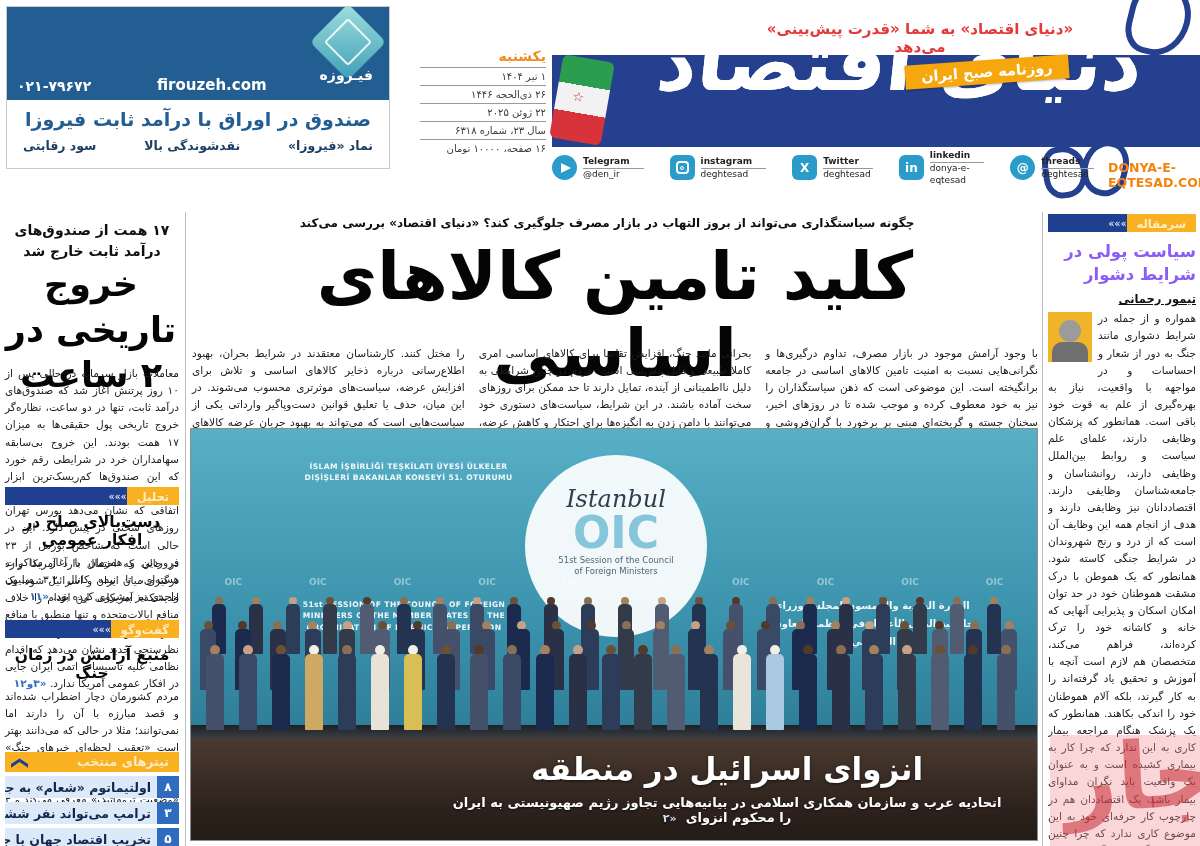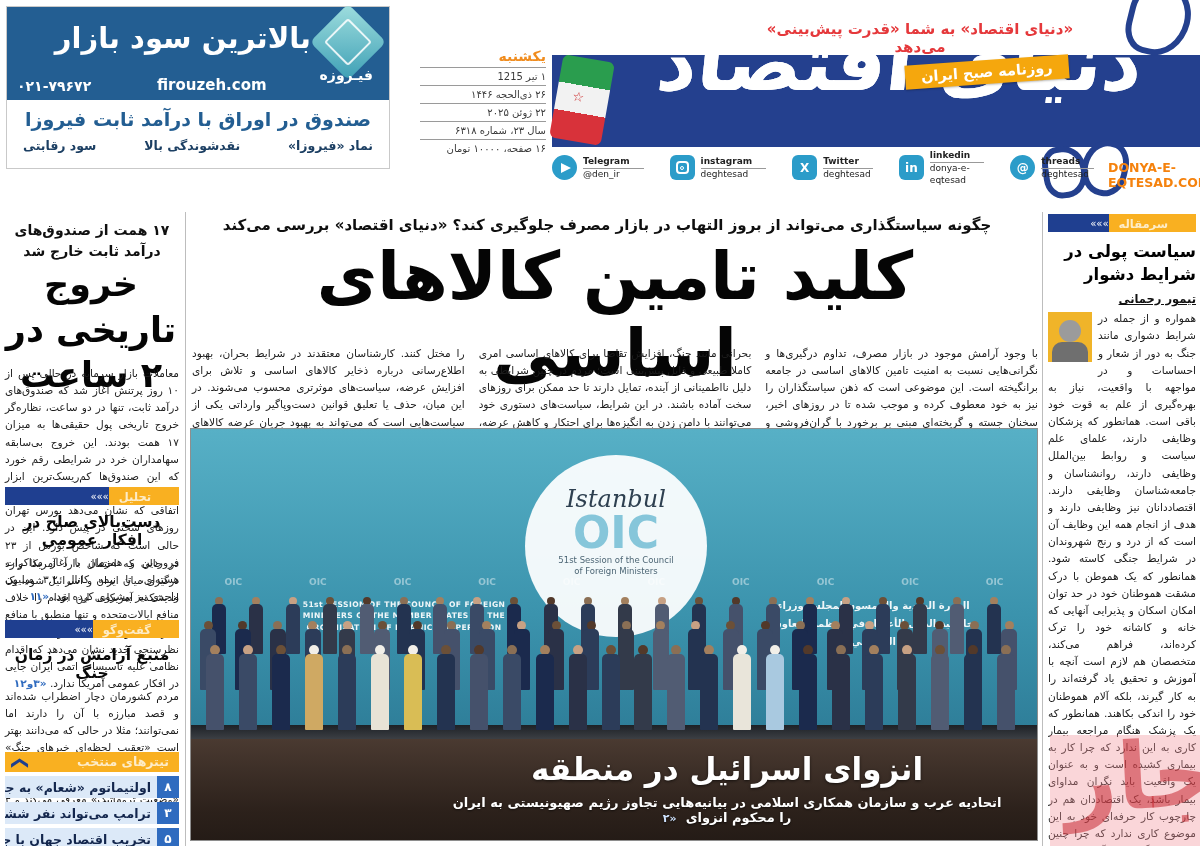--- a/index.html
+++ b/index.html
@@ -60,21 +60,21 @@
               border-color:transparent transparent transparent #fff; margin-left:2px; }
   .ig-glyph { width:13px; height:13px; border:2px solid #fff; border-radius:4px; position:relative; }
   .ig-glyph:after { content:""; position:absolute; inset:2.5px; border:1.5px solid #fff; border-radius:50%; }
   .soc-txt { font-size:9px; color:#222; line-height:1.25; }
   .soc-txt .n { font-weight:bold; border-bottom:1px solid #999; padding-bottom:1px; padding-right:14px; }
 
   
   .vline { top:212px; width:1px; height:634px; background:#bdbdbd; }
 
   
-  .kicker { left:192px; top:216px; width:830px; text-align:center; font-size:15px;
+  .kicker { left:192px; top:216px; width:830px; text-align:center; font-size:12px;
             font-weight:bold; color:#0f0f0f; }
   .headline { left:192px; top:238px; width:846px; text-align:center; font-size:66px;
               font-weight:bold; color:#050505; letter-spacing:-1px; }
   .leadcols { left:192px; top:345px; width:846px; display:flex; gap:14px; }
   .leadcols .lc { flex:1; }
 
   
   .photo { left:190px; top:428px; width:848px; height:413px; border:1px solid #8e8e8e;
            background:linear-gradient(180deg,#57b0c6 0,#3b93ad 45%,#2f7f9a 72%);
            overflow:hidden; direction:ltr; }
@@ -104,37 +104,37 @@
   .fig .tr { border-radius:5px 5px 1px 1px; margin:-1px auto 0 auto; }
 
   
   .a1-kicker { left:6px; top:220px; width:172px; text-align:center; font-size:14px;
                font-weight:bold; color:#101010; line-height:1.5; }
   .a1-head { left:2px; top:262px; width:178px; text-align:center; font-size:35px;
              font-weight:bold; color:#050505; line-height:1.3; }
   .a1-body { left:5px; top:365px; width:174px; }
   .lbl-row { height:18px; display:flex; align-items:stretch; gap:0; }
   .lbl { background:#f9b021; color:#fdecc8; font-weight:bold; font-size:11.5px;
-         padding:1px 28px 0 10px; display:flex; align-items:center; }
+         padding:1px 10px 0 10px; display:flex; align-items:center; }
   .lbl-bar { flex:1; background:#1f3f90; color:#fff; display:flex; align-items:center;
              justify-content:flex-end; font-size:10px; padding-left:4px; direction:ltr; }
   .art-head { text-align:center; font-weight:bold; font-size:15.5px; color:#0a0a0a; }
   .hl-bar { position:relative; height:20px; background:#f9b021; color:#fdecc8;
             font-weight:bold; font-size:12.5px; line-height:20px; padding-right:10px; }
   .hl-chev { position:absolute; left:6px; top:1px; color:#1f3f90; font-weight:bold;
              font-size:17px; transform:rotate(-90deg); }
   .hl-item { display:flex; align-items:center; gap:6px; background:#dce9f8;
              height:22px; margin-top:4px; }
   .hl-num { width:22px; height:22px; background:#2f6bbf; color:#fff; font-weight:bold;
             font-size:12px; display:flex; align-items:center; justify-content:center; flex:0 0 auto; }
   .hl-txt { font-size:12.5px; font-weight:bold; color:#13264d; white-space:nowrap; overflow:hidden; }
 
   
   .ed { left:1048px; top:214px; width:148px; }
-  .ed-title { text-align:right; font-size:16.5px; font-weight:bold; color:#000000;
+  .ed-title { text-align:right; font-size:16.5px; font-weight:bold; color:#8b5cf6;
               margin-top:8px; line-height:1.4; }
   .ed-author { font-size:11.5px; font-weight:bold; color:#111; margin:6px 0 4px 0;text-decoration:underline; }
   .ed-body { position:relative; }
   .portrait { float:left; width:44px; height:50px; background:#f0b429; margin:2px 6px 2px 0;
               position:relative; overflow:hidden; }
   .portrait .ph { position:absolute; left:11px; top:8px; width:22px; height:22px;
                   border-radius:50%; background:#9b9b9b; }
   .portrait .pb { position:absolute; left:4px; top:30px; width:36px; height:22px;
                   border-radius:10px 10px 0 0; background:#6f6f6f; }
   .stamp { position:absolute; left:1050px; top:735px; width:150px; height:111px;
@@ -142,37 +142,36 @@
   .stamp span { position:absolute; right:-18px; top:-12px; color:rgba(198,40,50,.55);
                 font-size:92px; font-weight:bold; transform:rotate(-3deg); }
 </style>
 </head>
 <body>
 
 <div class="abs ad">
   <div class="ad-top">
     <div class="ad-logo"></div>
     <div class="ad-brand">فیـروزه</div>
-    <div class="ad-title">بالاترین سود بازار</div>
     <div class="ad-phone ltr">۰۲۱-۷۹۶۷۲</div>
     <div class="ad-site ltr">firouzeh.com</div>
   </div>
   <div class="ad-bottom">
     <div class="ad-sub">صندوق در اوراق با درآمد ثابت فیروزا</div>
     <div class="ad-feats">
       <span>نماد «فیروزا»</span>
       <span>نقدشوندگی بالا</span>
       <span>سود رقابتی</span>
     </div>
   </div>
 </div>
 
 <div class="abs datebox">
   <div class="wd">یکشنبه</div>
-  <div class="dl">۱ تیر 1215</div>
+  <div class="dl">۱ تیر ۱۴۰۴</div>
   <div class="dl">۲۶ ذی‌الحجه ۱۴۴۶</div>
   <div class="dl">۲۲ ژوئن ۲۰۲۵</div>
   <div class="dl">سال ۲۳، شماره ۶۳۱۸</div>
   <div class="dl">۱۶ صفحه، ۱۰۰۰۰ تومان</div>
 </div>
 
 <div class="abs banner"></div>
 <div class="abs flag"></div>
 <div class="abs slogan">«دنیای اقتصاد» به شما «قدرت پیش‌بینی» می‌دهد</div>
 <div class="abs badge">روزنامه صبح ایران</div>
@@ -229,20 +228,21 @@
 
 <div class="abs kicker">چگونه سیاستگذاری می‌تواند از بروز التهاب در بازار مصرف جلوگیری کند؟ «دنیای اقتصاد» بررسی می‌کند</div>
 <div class="abs headline">کلید تامین کالاهای اساسی</div>
 <div class="abs leadcols">
   <div class="lc jtext">با وجود آرامش موجود در بازار مصرف، تداوم درگیری‌ها و نگرانی‌هایی نسبت به امنیت تامین کالاهای اساسی در جامعه برانگیخته است. این موضوعی است که ذهن سیاستگذاران را نیز به خود معطوف کرده و موجب شده تا در روزهای اخیر، سخنان جسته و گریخته‌ای مبنی بر برخورد با گران‌فروشی و مقابله با احتکار به گوش برسد. در شرایط</div>
   <div class="lc jtext">بحرانی مانند جنگ، افزایش تقاضا برای کالاهای اساسی امری کاملا طبیعی و قابل پیش‌بینی است؛ مردم در چنین شرایطی به دلیل نااطمینانی از آینده، تمایل دارند تا حد ممکن برای روزهای سخت آماده باشند. در این شرایط، سیاست‌های دستوری خود می‌توانند با دامن زدن به انگیزه‌ها برای احتکار و کاهش عرضه، روند تامین کالاهای اساسی</div>
   <div class="lc jtext"><span>را مختل کنند. کارشناسان معتقدند در شرایط بحران، بهبود اطلاع‌رسانی درباره ذخایر کالاهای اساسی و تلاش برای افزایش عرضه، سیاست‌های موثرتری محسوب می‌شوند. در این میان، حذف یا تعلیق قوانین دست‌وپاگیر وارداتی یکی از سیاست‌هایی است که می‌تواند به بهبود جریان عرضه کالاهای اساسی کمک کند.</span> <span class="ref">«۵و۶</span></div>
 </div>
 
 <div class="abs photo">
+  <div class="bd-txt" style="left:100px; top:32px; width:235px;">İSLAM İŞBİRLİĞİ TEŞKİLATI ÜYESİ ÜLKELER DIŞİŞLERİ BAKANLAR KONSEYİ 51. OTURUMU</div>
   <div class="bd-txt" style="left:88px; top:170px; width:250px;">51st SESSION OF THE COUNCIL OF FOREIGN MINISTERS OF THE MEMBER STATES OF THE ORGANIZATION OF ISLAMIC COOPERATION</div>
   <div class="bd-txt bd-ar" style="left:575px; top:168px; width:215px;">الدورة الحادية والخمسون لمجلس وزراء خارجية الدول الأعضاء في منظمة التعاون الإسلامي</div>
   <div class="oic-circle">
     <div class="oc-city">Istanbul</div>
     <div class="oc-org">OIC</div>
     <div class="oc-sub">51st Session of the Council of Foreign Ministers</div>
   </div>
   <div class="minilogos">
     <span>OIC</span>
       <span>OIC</span>

